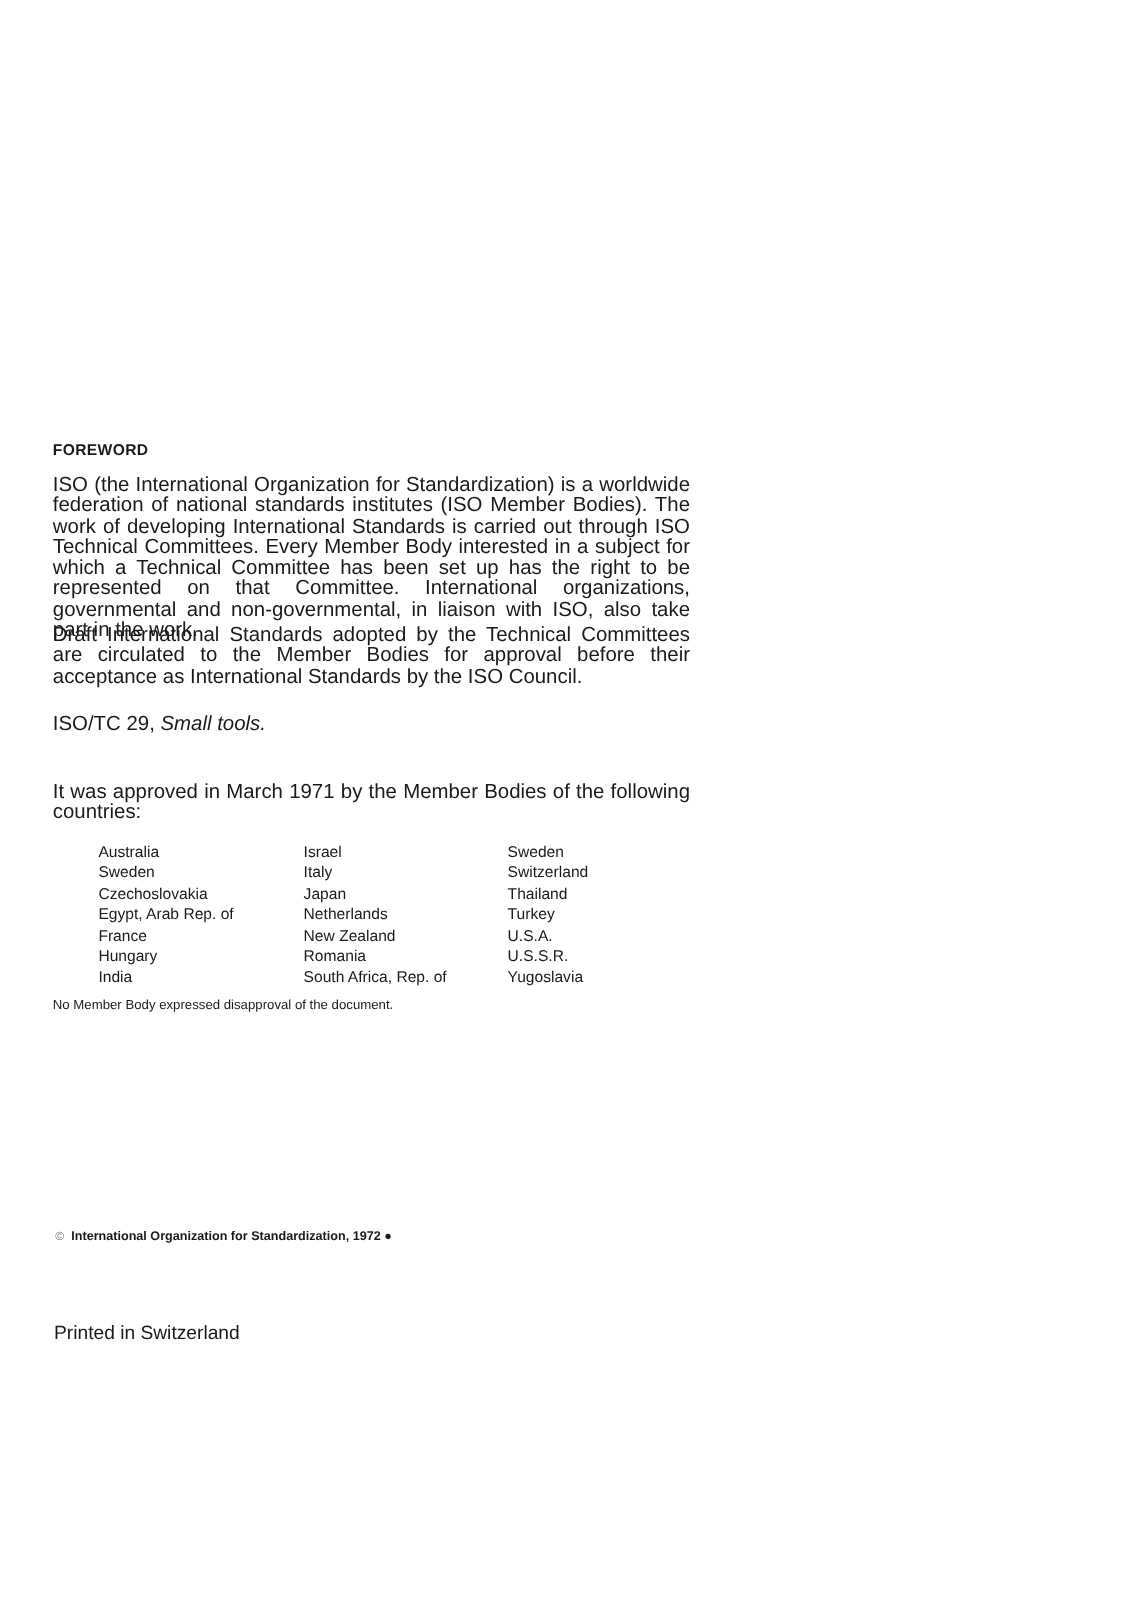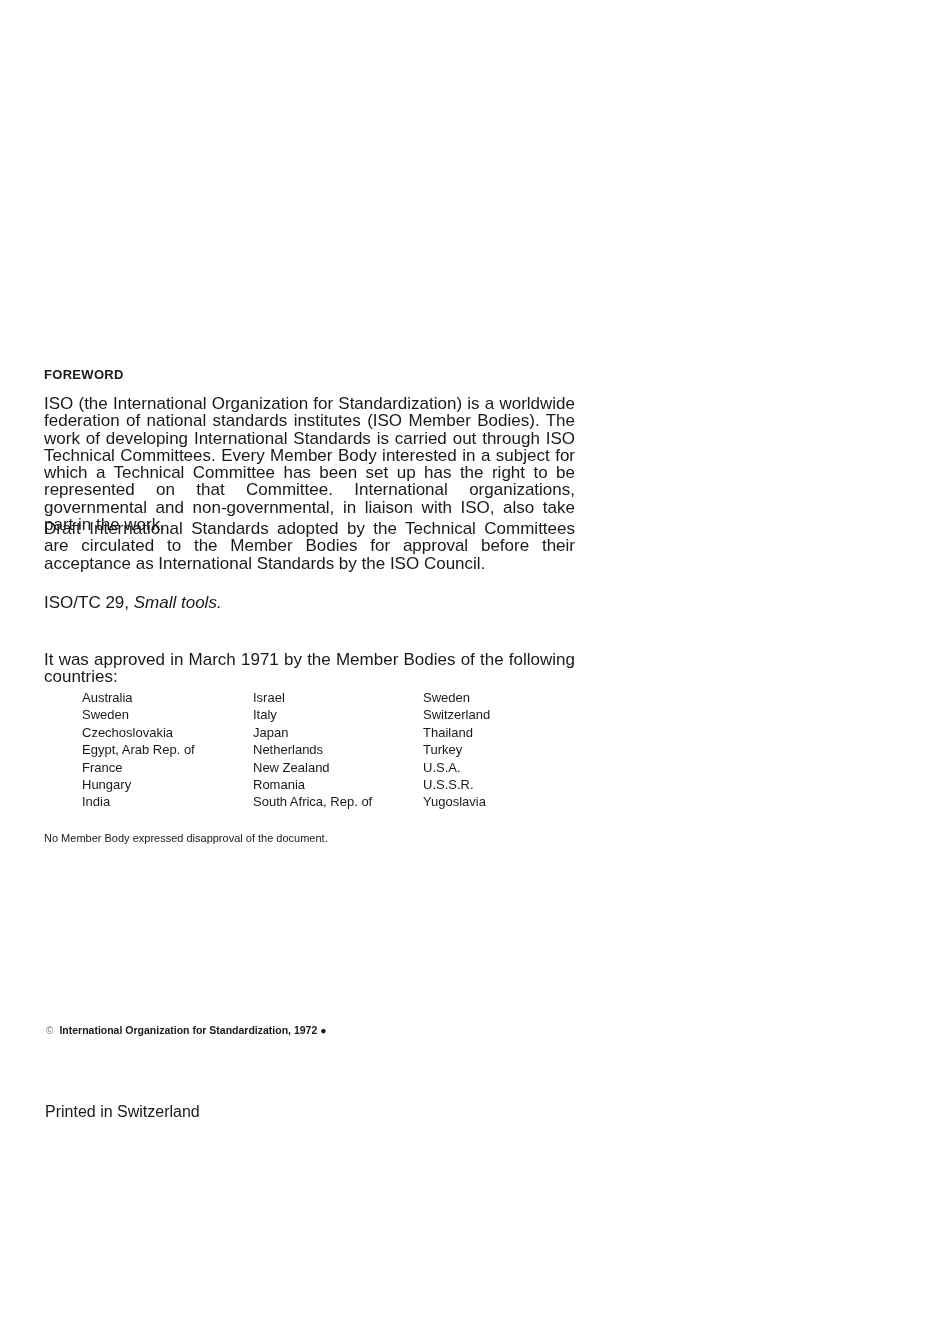--- a/index.html
+++ b/index.html
@@ -21,21 +21,21 @@
   .p1 { top: 395px; }
   .p2 { top: 520px; }
   .p3 { top: 594px; }
   .p4 { top: 651px; }
   .p3 .line1 { display: block; text-align: justify; text-align-last: justify; }
   .p3 em { font-style: italic; }
   .countries {
     position: absolute; left: 82px; top: 689px;
     font-size: 13px; line-height: 17.4px;
   }
-  .col { position: absolute; top: 0; white-space: nowrap; }
+  .col { position: absolute; top: 12px; white-space: nowrap; }
   .col-1 { left: 0; }
   .col-2 { left: 171px; }
   .col-3 { left: 341px; }
   .col div { height: 17.4px; }
   .p5 { position: absolute; left: 44px; top: 832px; font-size: 11px; }
   .copyright {
     position: absolute; left: 46px; top: 1024px;
     font-size: 10.5px; font-weight: bold;
   }
   .copyright .c-icon { font-weight: normal; color: #777; margin-right: 6px; font-size: 10px; }

